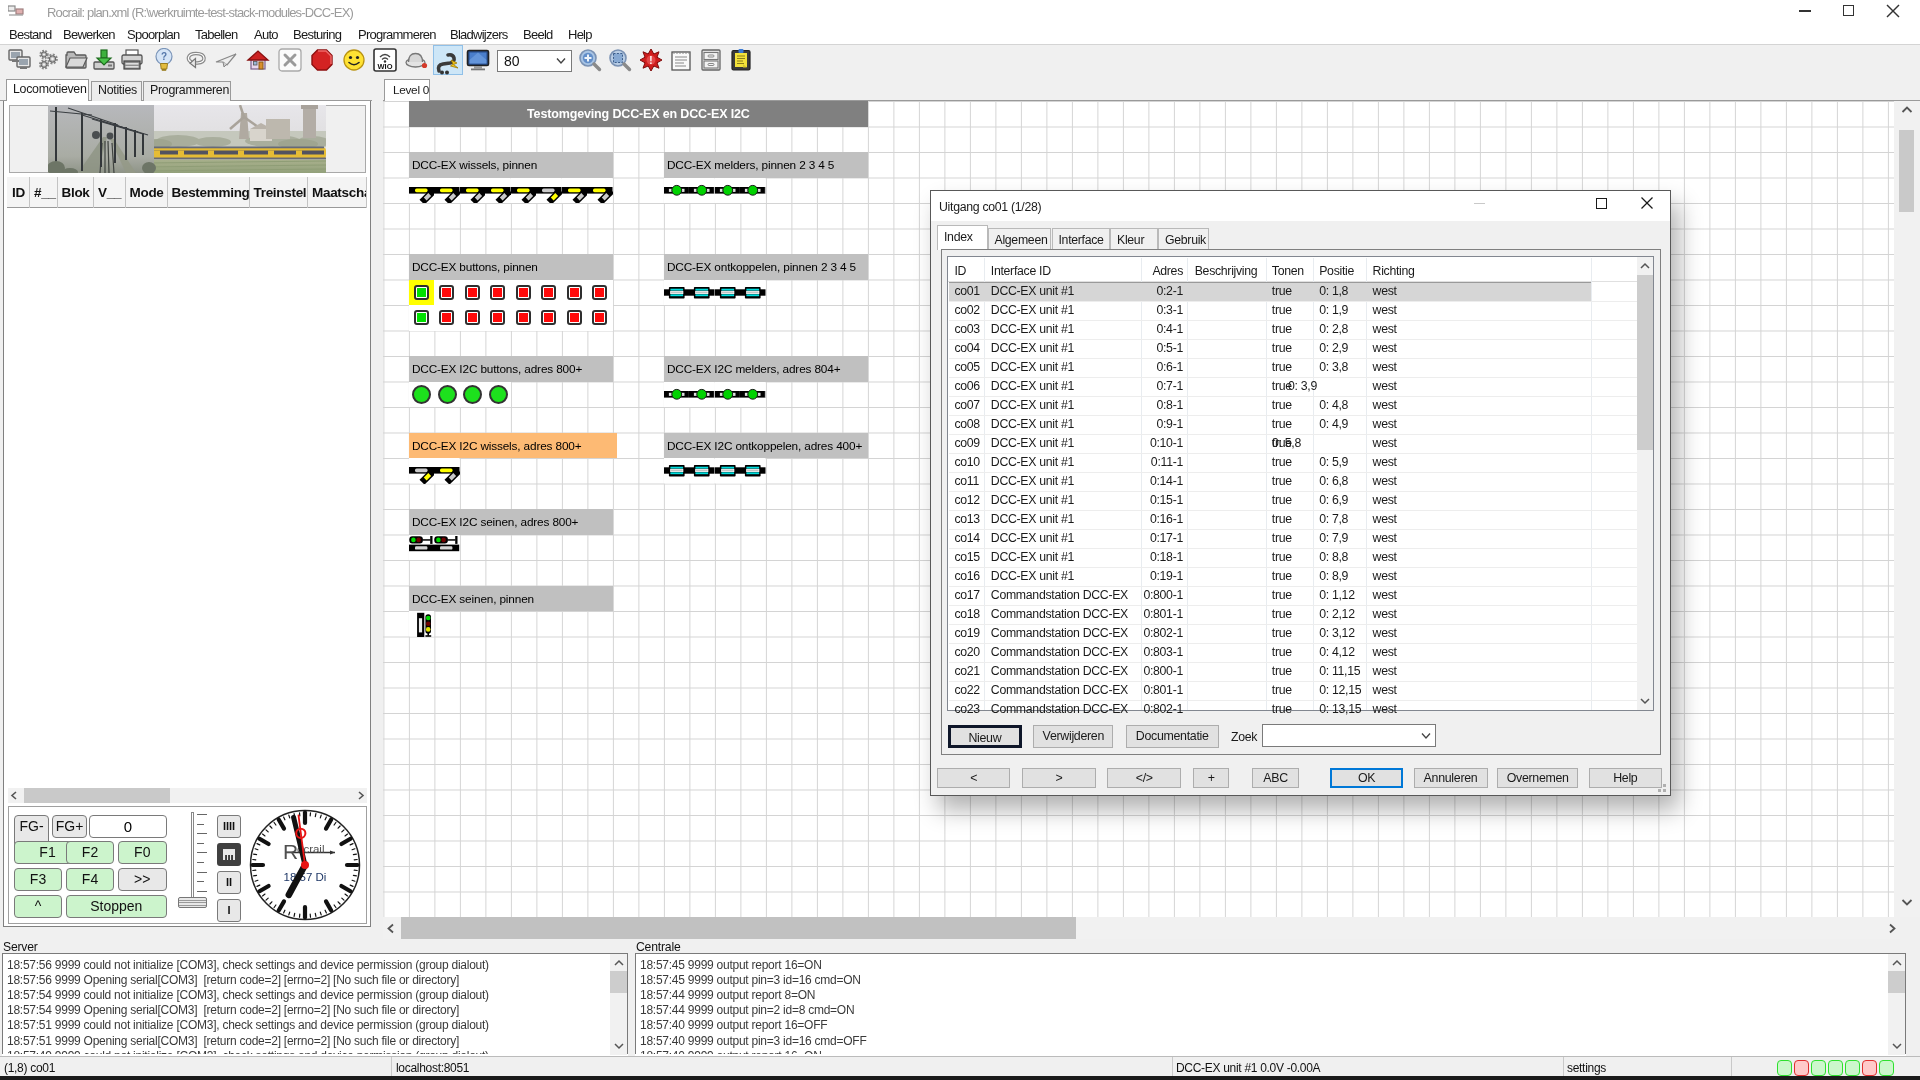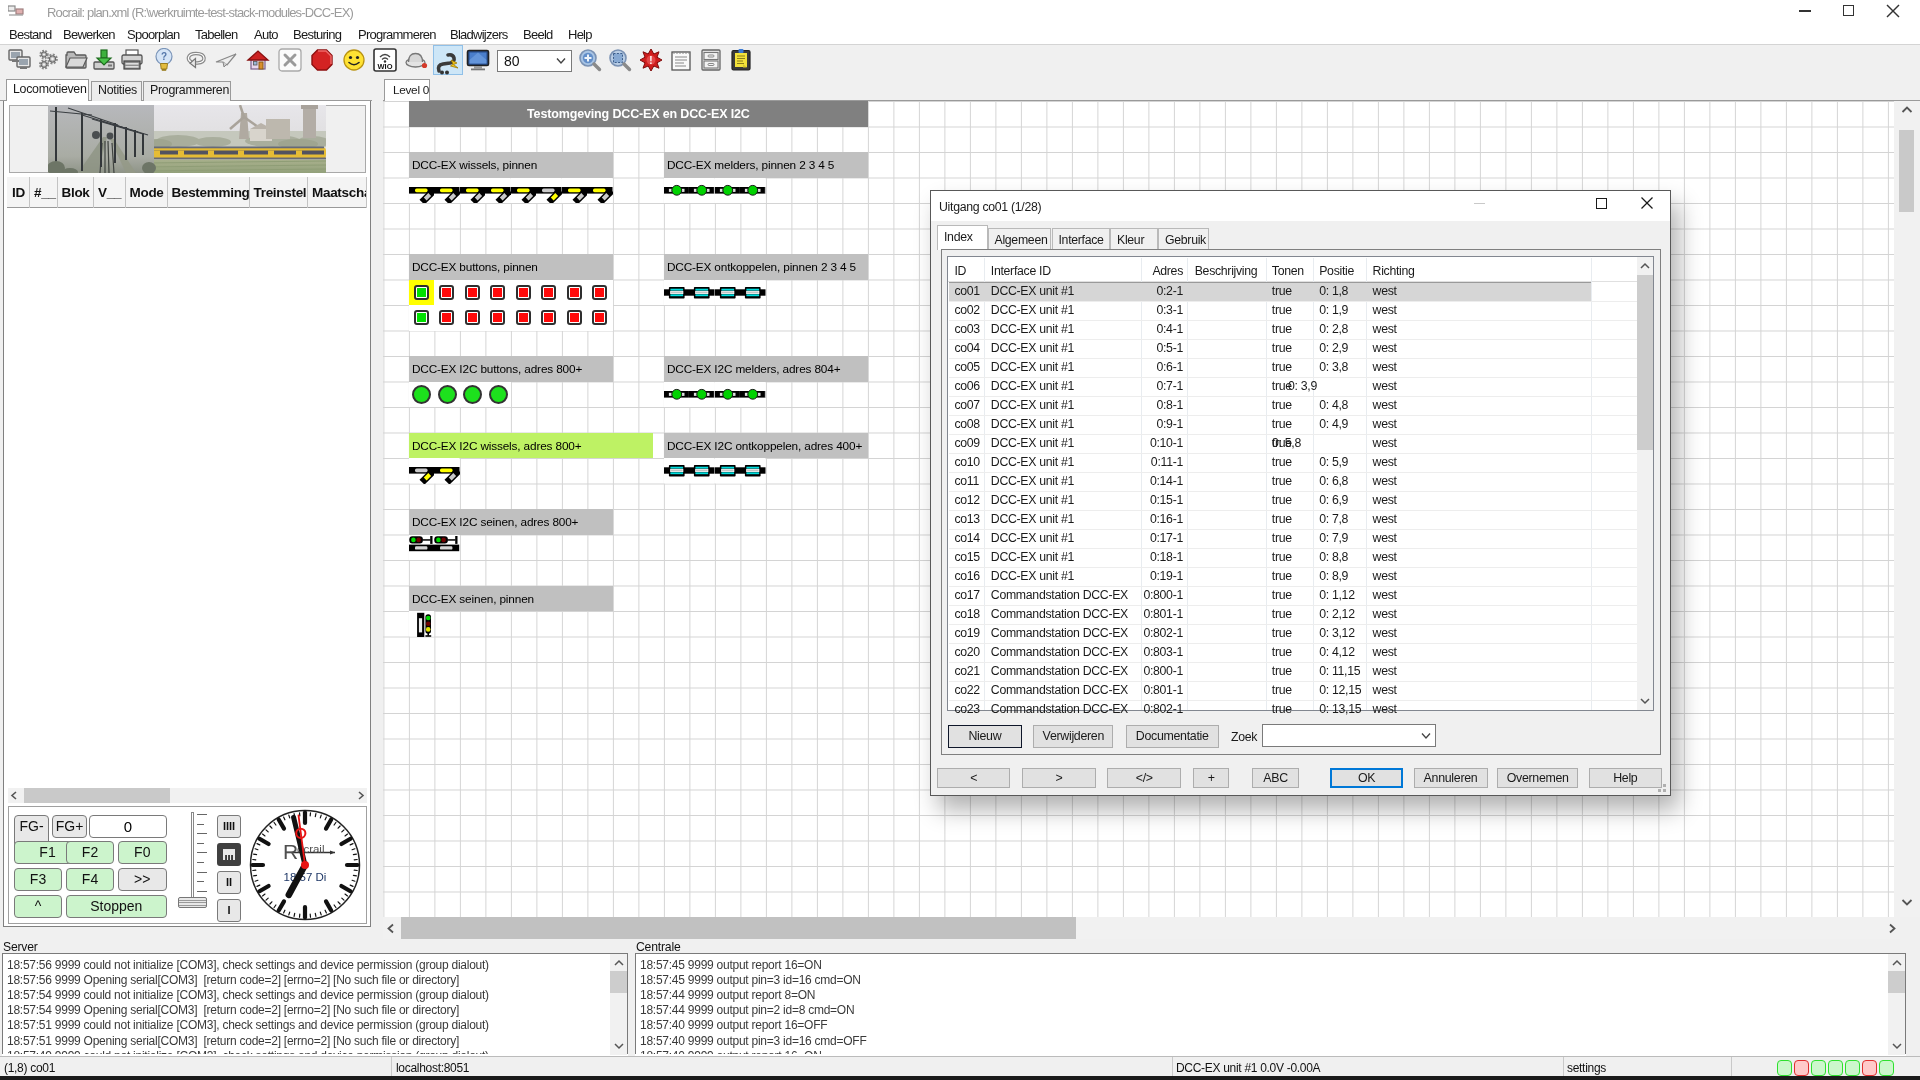--- a/index.html
+++ b/index.html
@@ -440,21 +440,21 @@
 <div class="abs" style="left:383px;top:101px;width:1511px;height:816px;background:#fff;
 background-image:linear-gradient(to right,#d4d4d4 1px,transparent 1px),linear-gradient(to bottom,#d4d4d4 1px,transparent 1px);
 background-size:25.5px 25.5px;background-position:0.4px 0px;"></div>
 <div class="abs" style="left:408.9px;top:101.0px;width:459.0px;height:25.5px;background:#808080;color:#fff;font-size:12.5px;letter-spacing:-0.15px;font-weight:bold;text-align:center;line-height:26px;padding:0;white-space:nowrap;overflow:hidden;">Testomgeving DCC-EX en DCC-EX I2C</div>
 <div class="abs" style="left:408.9px;top:152.0px;width:204.0px;height:25.5px;background:#c0c0c0;color:#000;font-size:11.8px;letter-spacing:-0.15px;font-weight:normal;text-align:left;line-height:26px;padding:0 0 0 3px;white-space:nowrap;overflow:hidden;">DCC-EX wissels, pinnen</div>
 <div class="abs" style="left:663.9px;top:152.0px;width:204.0px;height:25.5px;background:#c0c0c0;color:#000;font-size:11.8px;letter-spacing:-0.15px;font-weight:normal;text-align:left;line-height:26px;padding:0 0 0 3px;white-space:nowrap;overflow:hidden;">DCC-EX melders, pinnen 2 3 4 5</div>
 <div class="abs" style="left:408.9px;top:254.0px;width:204.0px;height:25.5px;background:#c0c0c0;color:#000;font-size:11.8px;letter-spacing:-0.15px;font-weight:normal;text-align:left;line-height:26px;padding:0 0 0 3px;white-space:nowrap;overflow:hidden;">DCC-EX buttons, pinnen</div>
 <div class="abs" style="left:663.9px;top:254.0px;width:204.0px;height:25.5px;background:#c0c0c0;color:#000;font-size:11.8px;letter-spacing:-0.15px;font-weight:normal;text-align:left;line-height:26px;padding:0 0 0 3px;white-space:nowrap;overflow:hidden;">DCC-EX ontkoppelen, pinnen 2 3 4 5</div>
 <div class="abs" style="left:408.9px;top:356.0px;width:204.0px;height:25.5px;background:#c0c0c0;color:#000;font-size:11.8px;letter-spacing:-0.15px;font-weight:normal;text-align:left;line-height:26px;padding:0 0 0 3px;white-space:nowrap;overflow:hidden;">DCC-EX I2C buttons, adres 800+</div>
 <div class="abs" style="left:663.9px;top:356.0px;width:204.0px;height:25.5px;background:#c0c0c0;color:#000;font-size:11.8px;letter-spacing:-0.15px;font-weight:normal;text-align:left;line-height:26px;padding:0 0 0 3px;white-space:nowrap;overflow:hidden;">DCC-EX I2C melders, adres 804+</div>
-<div class="abs" style="left:408.9px;top:432.5px;width:244px;height:25.5px;background:#bef264;color:#000;font-size:11.8px;letter-spacing:-0.15px;font-weight:normal;text-align:left;line-height:26px;padding:0 0 0 3px;white-space:nowrap;overflow:hidden;">DCC-EX I2C wissels, adres 800+</div>
+<div class="abs" style="left:408.9px;top:432.5px;width:208px;height:25.5px;background:#fdba74;color:#000;font-size:11.8px;letter-spacing:-0.15px;font-weight:normal;text-align:left;line-height:26px;padding:0 0 0 3px;white-space:nowrap;overflow:hidden;">DCC-EX I2C wissels, adres 800+</div>
 <div class="abs" style="left:663.9px;top:432.5px;width:204.0px;height:25.5px;background:#c0c0c0;color:#000;font-size:11.8px;letter-spacing:-0.15px;font-weight:normal;text-align:left;line-height:26px;padding:0 0 0 3px;white-space:nowrap;overflow:hidden;">DCC-EX I2C ontkoppelen, adres 400+</div>
 <div class="abs" style="left:408.9px;top:509.0px;width:204.0px;height:25.5px;background:#c0c0c0;color:#000;font-size:11.8px;letter-spacing:-0.15px;font-weight:normal;text-align:left;line-height:26px;padding:0 0 0 3px;white-space:nowrap;overflow:hidden;">DCC-EX I2C seinen, adres 800+</div>
 <div class="abs" style="left:408.9px;top:585.5px;width:204.0px;height:25.5px;background:#c0c0c0;color:#000;font-size:11.8px;letter-spacing:-0.15px;font-weight:normal;text-align:left;line-height:26px;padding:0 0 0 3px;white-space:nowrap;overflow:hidden;">DCC-EX seinen, pinnen</div>
 <svg class="abs" style="left:408.9px;top:177.5px" width="25.5" height="25.5" viewBox="0 0 25.5 25.5">
     <rect width="25.5" height="25.5" fill="#fff"></rect>
     <rect x="0" y="9" width="25.5" height="6.6" fill="#000"></rect>
     <rect x="6" y="10.6" width="12.6" height="3.6" rx="1.6" fill="#ffff00"></rect>
     <line x1="24.6" y1="12.6" x2="13" y2="24.2" stroke="#000" stroke-width="7"></line>
     <line x1="20.7" y1="16.5" x2="16.2" y2="21" stroke="#c9c9c9" stroke-width="4"></line>
   </svg>
@@ -958,21 +958,21 @@
 <div class="dtx" style="left:1372.6px;top:701.7px;">west</div>
 <div class="abs" style="left:949px;top:699.5px;width:688px;height:1px;background:#ededed;"></div>
 <div class="abs" style="left:1637px;top:257px;width:16px;height:453px;background:#f1f1f1;"></div>
 <svg class="abs" style="left:1640px;top:262px" width="10" height="8" viewBox="0 0 10 8">
     <path d="M1 6 L5 2 L9 6" fill="none" stroke="#555" stroke-width="1.5"></path>
   </svg>
 <svg class="abs" style="left:1640px;top:697px" width="10" height="8" viewBox="0 0 10 8">
     <path d="M1 2 L5 6 L9 2" fill="none" stroke="#555" stroke-width="1.5"></path>
   </svg>
 <div class="abs" style="left:1637px;top:275px;width:16px;height:175px;background:#cdcdcd;"></div>
-<div class="abs" style="left:948.0px;top:725.0px;width:73.7px;height:23.0px;background:#e1e1e1;border:1px solid #0f172a;text-align:center;font-size:12.4px;letter-spacing:-0.3px;color:#1a1a1a;line-height:20px;">Nieuw</div>
+<div class="abs" style="left:948.0px;top:725.0px;width:73.7px;height:23.0px;background:#e1e1e1;border:3px solid #0f172a;text-align:center;font-size:12.4px;letter-spacing:-0.3px;color:#1a1a1a;line-height:20px;">Nieuw</div>
 <div class="abs" style="left:1033.4px;top:725.0px;width:79.9px;height:23.0px;background:#e1e1e1;border:1px solid #adadad;text-align:center;font-size:12.4px;letter-spacing:-0.3px;color:#1a1a1a;line-height:20px;">Verwijderen</div>
 <div class="abs" style="left:1125.5px;top:725.0px;width:93.4px;height:23.0px;background:#e1e1e1;border:1px solid #adadad;text-align:center;font-size:12.4px;letter-spacing:-0.3px;color:#1a1a1a;line-height:20px;">Documentatie</div>
 <div class="dtx" style="left:1231px;top:730px;">Zoek</div>
 <div class="abs" style="left:1262px;top:724px;width:174px;height:23px;background:#fff;border:1px solid #7a7a7a;"></div>
 <svg class="abs" style="left:1421px;top:732px" width="10" height="8" viewBox="0 0 10 8">
     <path d="M1 1.5 L5 6 L9 1.5" fill="none" stroke="#444" stroke-width="1.3"></path>
   </svg>
 <div class="abs" style="left:937.0px;top:767.6px;width:73.3px;height:20.6px;background:#e1e1e1;border:1px solid #adadad;text-align:center;font-size:12.4px;letter-spacing:-0.3px;color:#1a1a1a;line-height:18px;">&lt;</div>
 <div class="abs" style="left:1022.0px;top:767.6px;width:73.8px;height:20.6px;background:#e1e1e1;border:1px solid #adadad;text-align:center;font-size:12.4px;letter-spacing:-0.3px;color:#1a1a1a;line-height:18px;">&gt;</div>
 <div class="abs" style="left:1107.4px;top:767.6px;width:73.7px;height:20.6px;background:#e1e1e1;border:1px solid #adadad;text-align:center;font-size:12.4px;letter-spacing:-0.3px;color:#1a1a1a;line-height:18px;">&lt;/&gt;</div>

